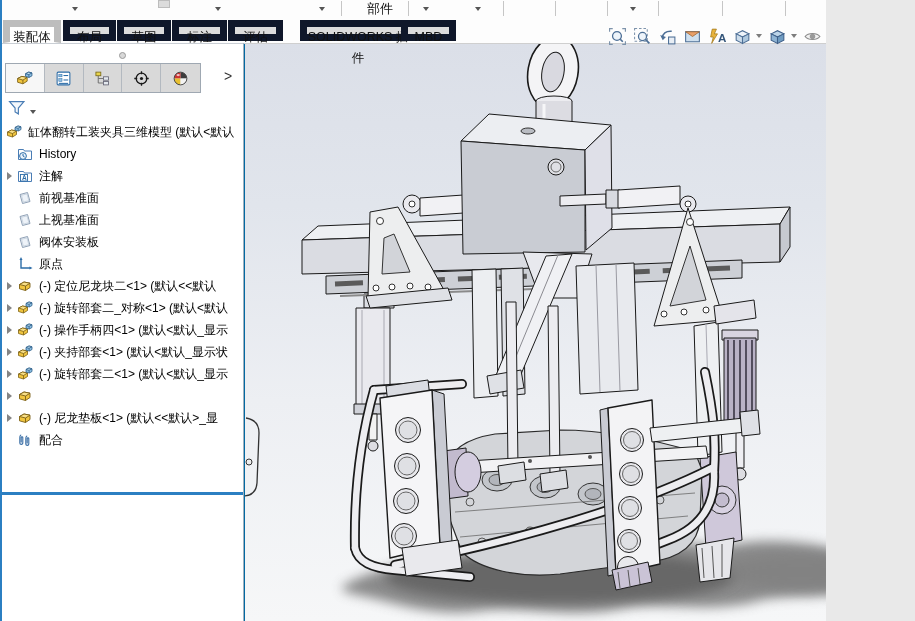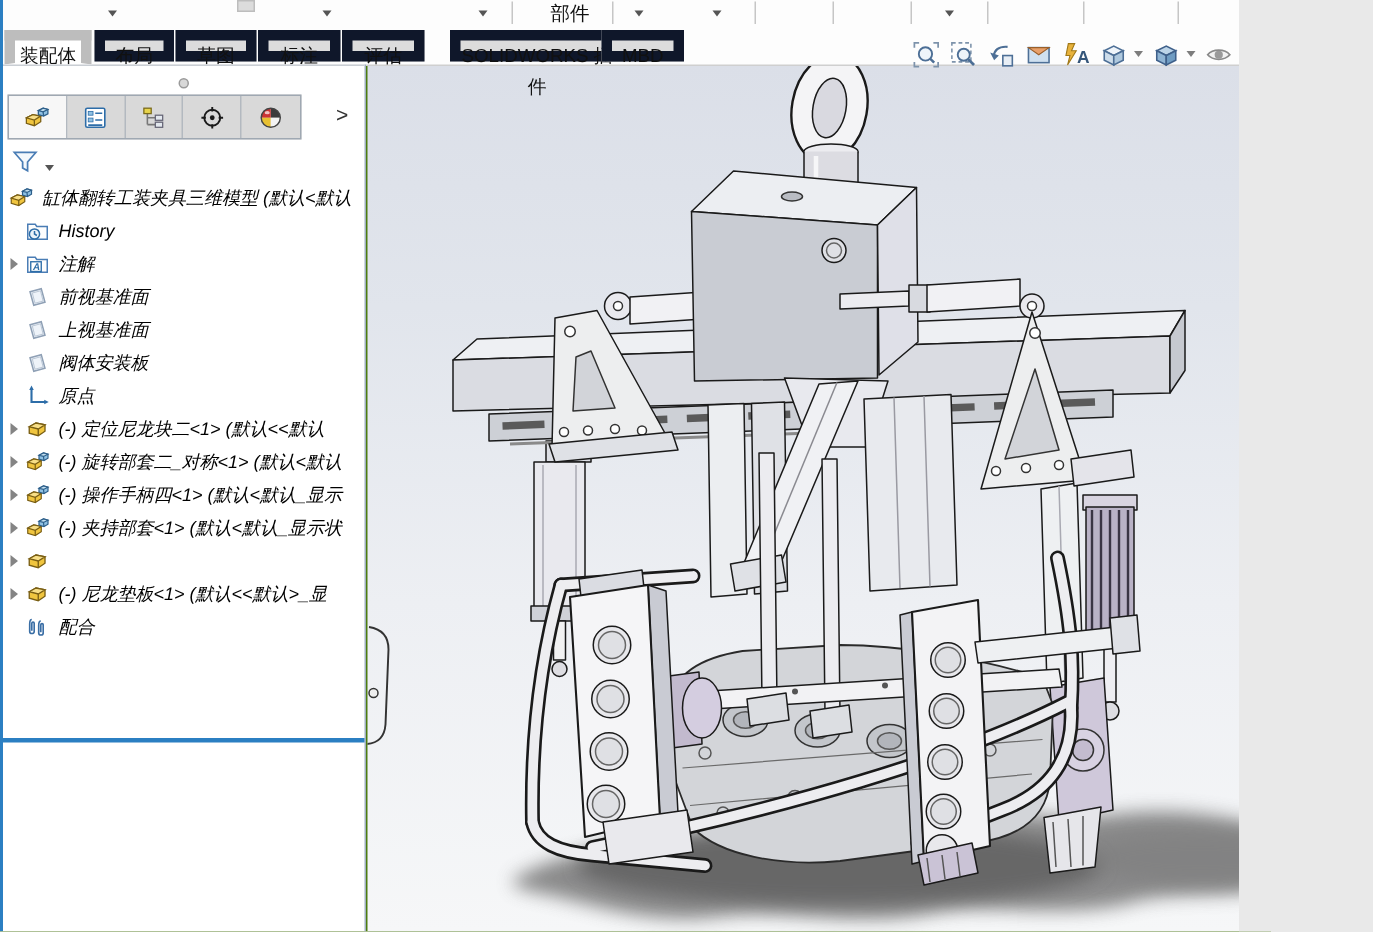--- a/index.html
+++ b/index.html
@@ -1,16 +1,16 @@
 <!DOCTYPE html>
 <html><head>
 <meta charset="utf-8">
 <style>
   html,body{margin:0;padding:0;background:#e9e9e9;}
-  .stage{position:relative;width:826px;height:621px;overflow:hidden;background:#4d7c0f;
+  .stage{position:relative;width:826px;height:621px;overflow:hidden;background:#0369a1;
          font-family:"Liberation Sans",sans-serif;-webkit-font-smoothing:antialiased;}
   .bluedge{position:absolute;left:0;top:0;width:2px;height:621px;background:#2b7fc2;z-index:40;}
 
   
   .toprow{position:absolute;left:0;top:0;width:915px;height:18px;background:#fdfdfd;border-bottom:1px solid #d6d6d6;z-index:5;}
   .caret{position:absolute;top:7px;width:0;height:0;border-left:3.5px solid transparent;border-right:3.5px solid transparent;border-top:4px solid #555;}
   .vsep{position:absolute;top:1px;width:1px;height:15px;background:#c6c6c6;}
   .glabel{position:absolute;top:0px;font-size:13px;color:#111;}
   .stub{position:absolute;left:158px;top:0;width:12px;height:8px;background:#dcdcdc;border:1px solid #bdbdbd;box-sizing:border-box;}
 
@@ -26,21 +26,21 @@
   .phandle .dot{position:absolute;left:119px;top:8px;width:5px;height:5px;border-radius:50%;background:#d8d8d8;border:1px solid #9a9a9a;}
   .ptabs{position:absolute;left:5px;top:20px;width:196px;height:30px;background:#d9d9d9;border:1px solid #9fa8b2;display:flex;box-sizing:border-box;}
   .ptab{width:39px;display:flex;align-items:center;justify-content:center;border-right:1px solid #b3b9c0;box-sizing:border-box;}
   .ptab:last-child{border-right:none;}
   .ptab.active{background:#f7f7f7;}
   .pchev{position:absolute;left:224px;top:26px;font-size:14px;color:#333;line-height:1;}
   .filterrow{position:absolute;left:0;top:51px;width:243px;height:27px;display:flex;align-items:center;padding-left:7px;box-sizing:border-box;}
   .fcaret{width:0;height:0;border-left:3px solid transparent;border-right:3px solid transparent;border-top:4px solid #555;margin-left:3px;margin-top:8px;}
 
   .tree{position:absolute;left:0;top:78px;width:242px;height:371px;overflow:hidden;}
-  .trow{display:flex;align-items:center;height:22px;white-space:nowrap;overflow:hidden;cursor:default;font-style:italic;}
+  .trow{display:flex;align-items:center;height:22px;white-space:nowrap;overflow:hidden;cursor:default;}
   .exp{flex:0 0 13px;width:13px;height:22px;margin-left:4px;position:relative;}
   .exp.on::after{content:"";position:absolute;left:3px;top:7px;border-top:4px solid transparent;border-bottom:4px solid transparent;border-left:5px solid #848484;}
   .trow.root .exp{flex:0 0 2px;width:2px;margin-left:4px;}
   .tico{flex:0 0 16px;width:16px;height:16px;margin-right:6px;}
   .tlabel{font-size:12px;color:#000;}
   .splitter{position:absolute;left:0;top:449px;width:243px;height:3px;background:#2b7fc2;}
 
   
   .viewport{position:absolute;left:245px;top:43px;width:670px;height:578px;
      background:linear-gradient(180deg,#dbdfe8 0%,#e1e5ec 28%,#edeff3 62%,#f6f7f8 100%);}
@@ -571,20 +571,27 @@
       <div class="trow">
         <span class="exp on"></span>
         <svg class="tico">
             <use href="#s-asm"></use>
           </svg>
         <span class="tlabel">(-) 夹持部套&lt;1&gt; (默认&lt;默认_显示状</span>
       </div>
       <div class="trow">
         <span class="exp on"></span>
         <svg class="tico">
+            <use href="#s-asm"></use>
+          </svg>
+        <span class="tlabel">(-) 旋转部套二&lt;1&gt; (默认&lt;默认_显示</span>
+      </div>
+      <div class="trow">
+        <span class="exp on"></span>
+        <svg class="tico">
             <use href="#s-part"></use>
           </svg>
       </div>
       <div class="trow">
         <span class="exp on"></span>
         <svg class="tico">
             <use href="#s-part"></use>
           </svg>
         <span class="tlabel">(-) 尼龙垫板&lt;1&gt; (默认&lt;&lt;默认&gt;_显</span>
       </div>

